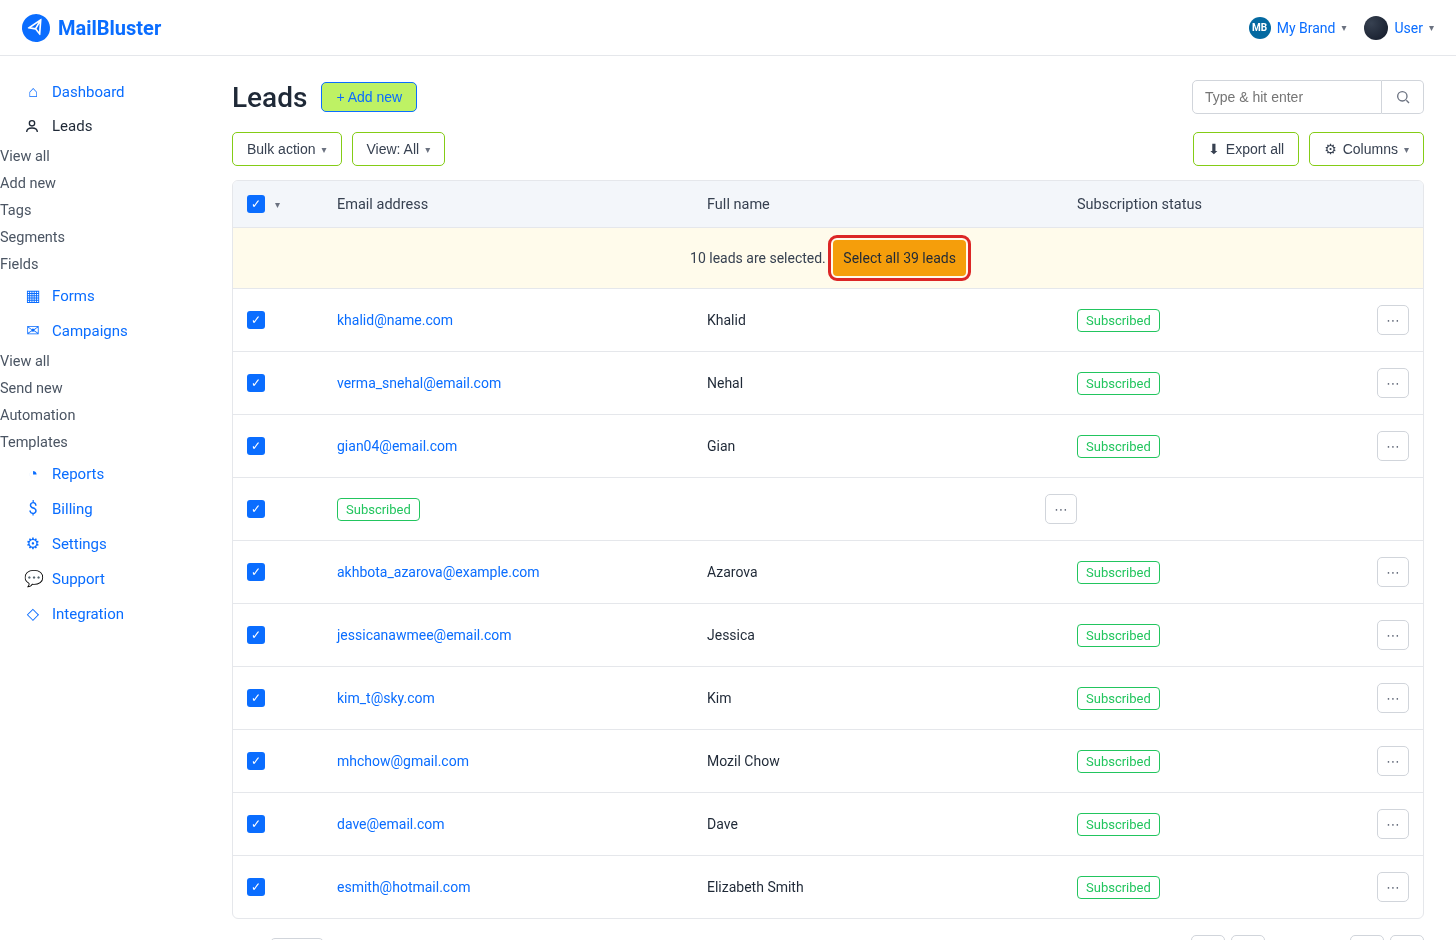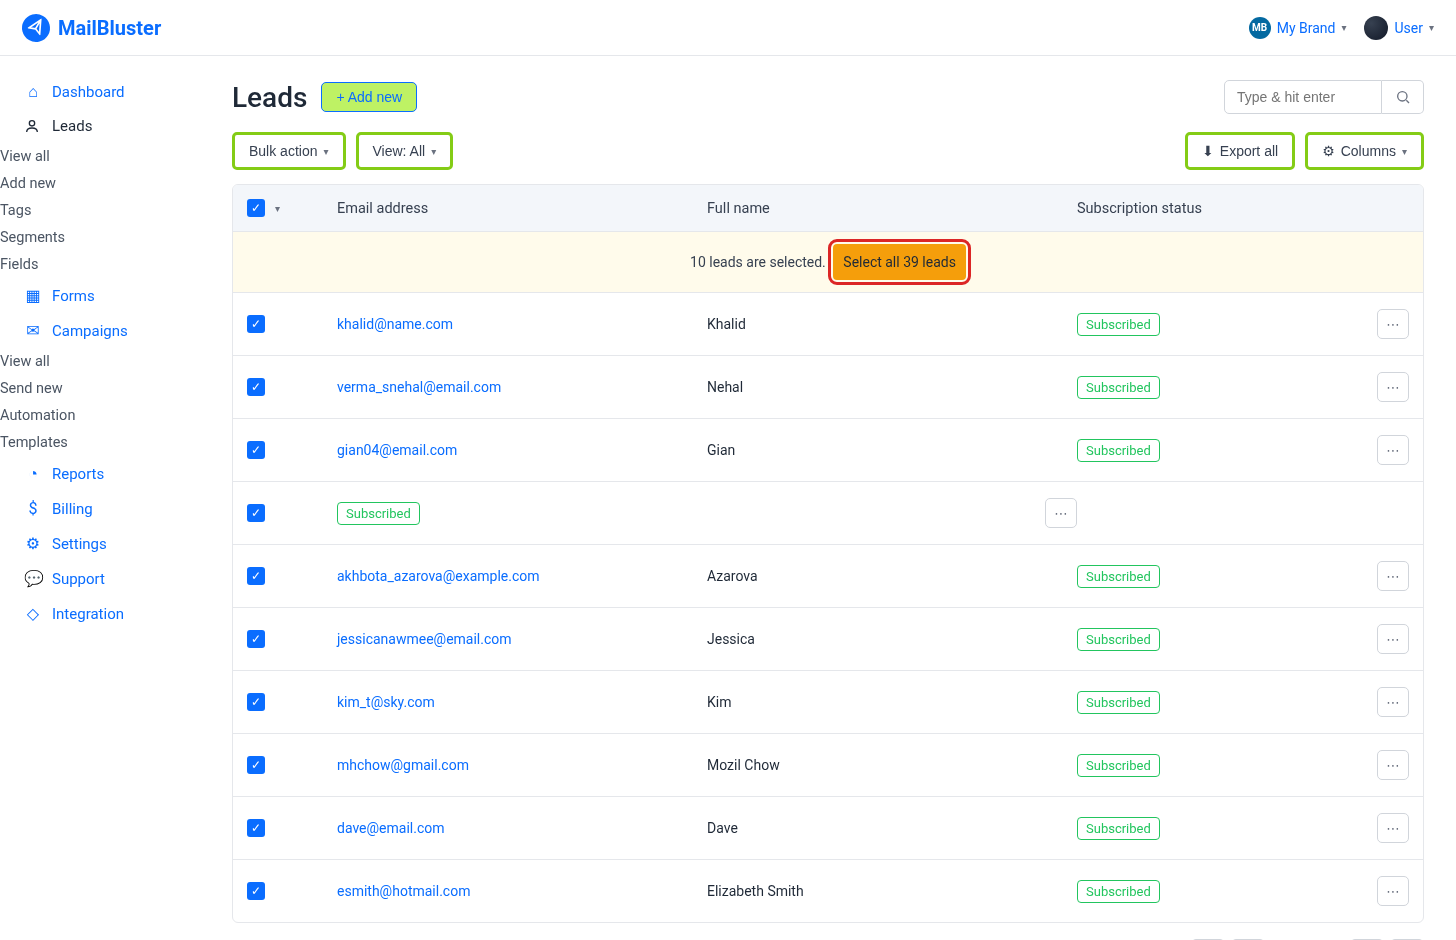--- a/index.html
+++ b/index.html
@@ -18,26 +18,26 @@
 .side-item.active { color: #1f2937; }
 .side-sub { }
 .side-sub a { display: block; padding: 5px 0; color: #4b5563; cursor: pointer; font-size: 14.5px; }
 .side-icon { width: 18px; text-align: center; font-size: 16px; }
 .content { flex: 1; padding: 24px 32px; }
 .header-row { display: flex; align-items: center; justify-content: space-between; margin-bottom: 18px; }
 .header-left { display: flex; align-items: center; gap: 14px; }
 h1 { font-size: 28px; font-weight: 500; color: #1f2937; }
 .btn-add { border: 1px solid #0a6dff; color: #0a6dff; background: #bef264; padding: 6px 14px; border-radius: 5px; font-size: 14px; cursor: pointer; }
 .search-wrap { display: flex; }
-.search-input { border: 1px solid #d1d5db; border-radius: 5px 0 0 5px; padding: 8px 12px; width: 158px; font-size: 14px; }
+.search-input { border: 1px solid #d1d5db; border-radius: 5px 0 0 5px; padding: 8px 12px; width: 190px; font-size: 14px; }
 .search-btn { border: 1px solid #d1d5db; border-left: none; border-radius: 0 5px 5px 0; background: #fff; width: 42px; cursor: pointer; color: #6b7280; }
 .controls-row { display: flex; align-items: center; justify-content: space-between; margin-bottom: 14px; }
 .controls-left { display: flex; gap: 10px; }
 .controls-right { display: flex; gap: 10px; }
-.btn-outline { border: 3px solid #84cc16; background: #fff; padding: 8px 14px; border-radius: 5px; font-size: 14px; cursor: pointer; color: #374151; display: inline-flex; align-items: center; gap: 6px; }
+.btn-outline { border: 1px solid #84cc16; background: #fff; padding: 8px 14px; border-radius: 5px; font-size: 14px; cursor: pointer; color: #374151; display: inline-flex; align-items: center; gap: 6px; }
 .chev { font-size: 10px; color: #6b7280; }
 .table-wrap { border: 1px solid #e5e7eb; border-radius: 6px; overflow: hidden; }
 .thead-row { display: grid; grid-template-columns: 90px 370px 370px 1fr 60px; align-items: center; background: #f3f6fa; padding: 14px 14px; border-bottom: 1px solid #e5e7eb; color: #374151; font-size: 14.5px; }
 .th-check { display: flex; align-items: center; gap: 10px; }
 .checkbox { width: 18px; height: 18px; background: #0a6dff; border-radius: 3px; display: flex; align-items: center; justify-content: center; color: #fff; font-size: 12px; cursor: pointer; }
 .selection-bar { background: #fffbeb; padding: 12px; text-align: center; border-bottom: 1px solid #e5e7eb; color: #374151; }
 .select-all-pill { background: #f59e0b; color: #1f2937; padding: 10px 10px; border-radius: 4px; display: inline-block; margin-left: 4px; cursor: pointer; outline: 3px solid #dc2626; outline-offset: 2px; }
 .row { display: grid; grid-template-columns: 90px 370px 370px 1fr 60px; align-items: center; padding: 16px 14px; border-bottom: 1px solid #e5e7eb; }
 .row:last-child { border-bottom: none; }
 .email { color: #0a6dff; cursor: pointer; }

